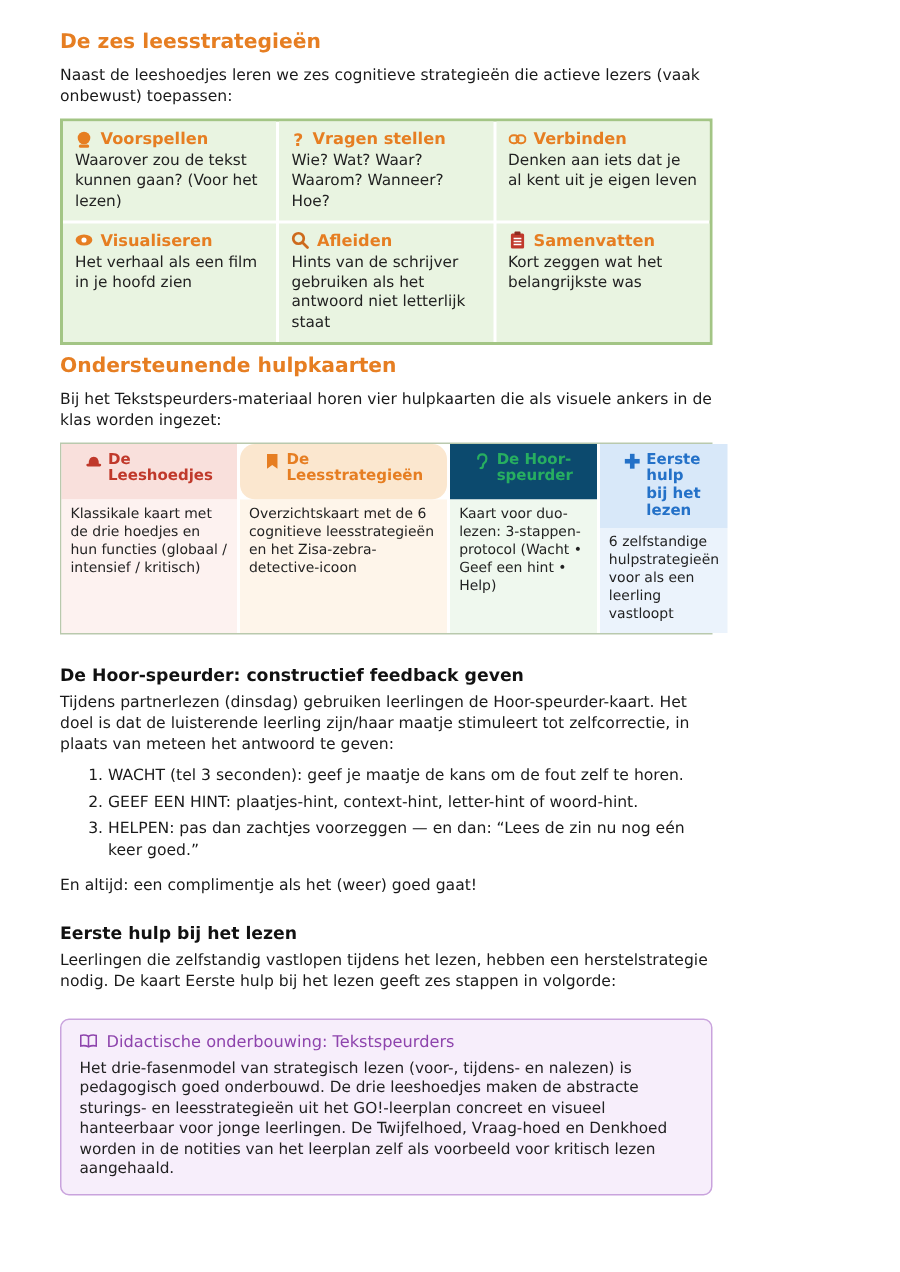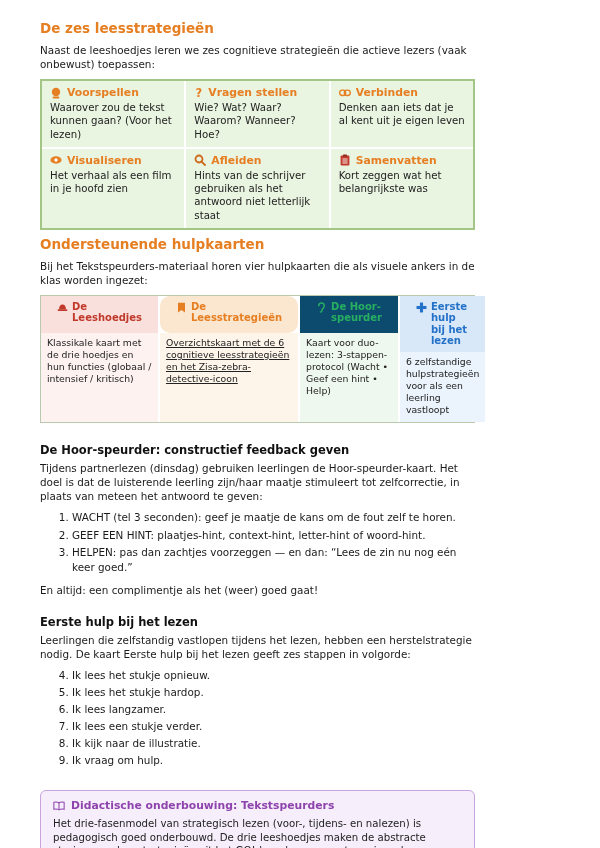--- a/index.html
+++ b/index.html
@@ -22,34 +22,34 @@
   .strat-desc{font-size:10.2px;line-height:1.3;color:#222;}
 
   
   .cards{display:grid;grid-template-columns:repeat(4,1fr);gap:2px;border:1.5px solid #b9c9ad;background:#ffffff;margin-bottom:6px;}
   .card{display:flex;flex-direction:column;}
   .card-head{display:flex;gap:4px;align-items:flex-start;padding:5px 16px;min-height:27px;font-weight:bold;font-size:10px;line-height:1.15;}
   .card-body{padding:4px 6px 6px 6px;font-size:9.3px;line-height:1.3;flex:1;color:#222;}
   .card1 .card-head{background:#f9e0dc;color:#c0392b;}
   .card1 .card-body{background:#fdf2f0;}
   .card2 .card-head{background:#fbe7cf;color:#e67e22;border-radius:10px;}
-  .card2 .card-body{background:#fef5ea;text-decoration:underline;}
+  .card2 .card-body{background:#fef5ea;}
   .card3 .card-head{background:#0c4a6e;color:#27ae60;}
   .card3 .card-body{background:#eff8ee;}
   .card4 .card-head{background:#d8e8f9;color:#2471c8;}
   .card4 .card-body{background:#ebf3fc;}
 
   h2.sub{font-size:11.5px;font-weight:bold;margin:14px 0 4px 0;color:#111;}
   p.body{font-size:10.4px;margin:0 0 4px 0;line-height:1.35;}
   ol.steps{margin:3px 0 6px 0;padding-left:32px;font-size:10.4px;line-height:1.45;}
   ol.steps li{margin:0 0 2px 0;}
 
   
   .didactic{margin-top:14px;background:#f7eefb;border:1.5px solid #c9a3dd;border-radius:6px;padding:8px 12px 9px 12px;}
-  .didactic-head{display:flex;gap:6px;align-items:center;color:#8e44ad;font-weight:bold;font-size:10.8px;margin-bottom:5px;}
+  .didactic-head{display:flex;gap:6px;align-items:center;color:#8e44ad;font-weight:normal;font-size:10.8px;margin-bottom:5px;}
   .didactic p{font-size:10.2px;line-height:1.32;margin:0 0 6px 0;color:#222;}
   .didactic p:last-child{margin-bottom:0;}
 
   .ico{display:inline-flex;width:12px;height:12px;flex:none;align-items:center;justify-content:center;}
   .ico svg{width:100%;height:100%;display:block;}
   .ico.q{width:9px;color:#e67e22;font-weight:bold;font-size:11.5px;font-style:normal;}
   .ico.card-ico{width:11px;height:11px;margin-top:1px;}
 </style>
 </head>
 <body>
@@ -188,28 +188,20 @@
   <p class="body">Tijdens partnerlezen (dinsdag) gebruiken leerlingen de Hoor-speurder-kaart. Het doel is dat de luisterende leerling zijn/haar maatje stimuleert tot zelfcorrectie, in plaats van meteen het antwoord te geven:</p>
   <ol class="steps" start="1">
     <li>WACHT (tel 3 seconden): geef je maatje de kans om de fout zelf te horen.</li>
     <li>GEEF EEN HINT: plaatjes-hint, context-hint, letter-hint of woord-hint.</li>
     <li>HELPEN: pas dan zachtjes voorzeggen — en dan: “Lees de zin nu nog eén keer goed.”</li>
   </ol>
   <p class="body">En altijd: een complimentje als het (weer) goed gaat!</p>
 
   <h2 class="sub">Eerste hulp bij het lezen</h2>
   <p class="body">Leerlingen die zelfstandig vastlopen tijdens het lezen, hebben een herstelstrategie nodig. De kaart Eerste hulp bij het lezen geeft zes stappen in volgorde:</p>
-  <ol class="steps" start="4">
-    <li>Ik lees het stukje opnieuw.</li>
-    <li>Ik lees het stukje hardop.</li>
-    <li>Ik lees langzamer.</li>
-    <li>Ik lees een stukje verder.</li>
-    <li>Ik kijk naar de illustratie.</li>
-    <li>Ik vraag om hulp.</li>
-  </ol>
 
   <div class="didactic">
     <div class="didactic-head">
       <span class="ico">
         <svg viewBox="0 0 14 11">
             <path d="M7 1.8 Q4.2 0.4 1 1.2 V9.4 Q4.2 8.6 7 10 Q9.8 8.6 13 9.4 V1.2 Q9.8 0.4 7 1.8 Z" fill="none" stroke="#8e44ad" stroke-width="1.2"></path>
             <line x1="7" y1="1.8" x2="7" y2="10" stroke="#8e44ad" stroke-width="1.2"></line>
           </svg>
       </span>
       <span>Didactische onderbouwing: Tekstspeurders</span>

